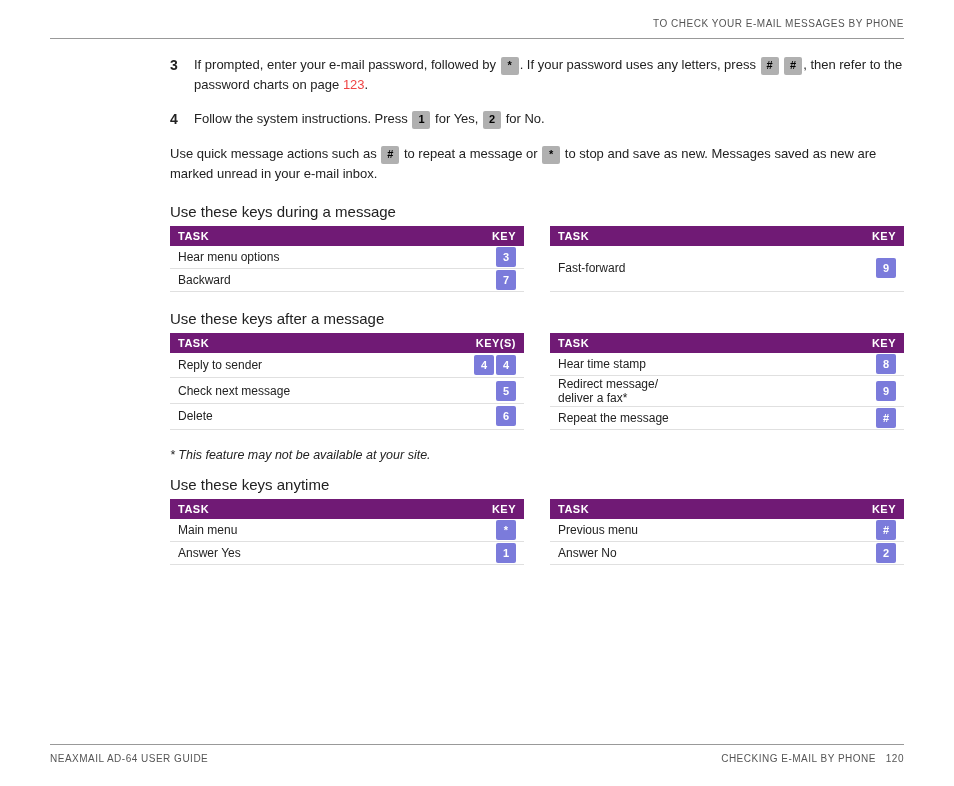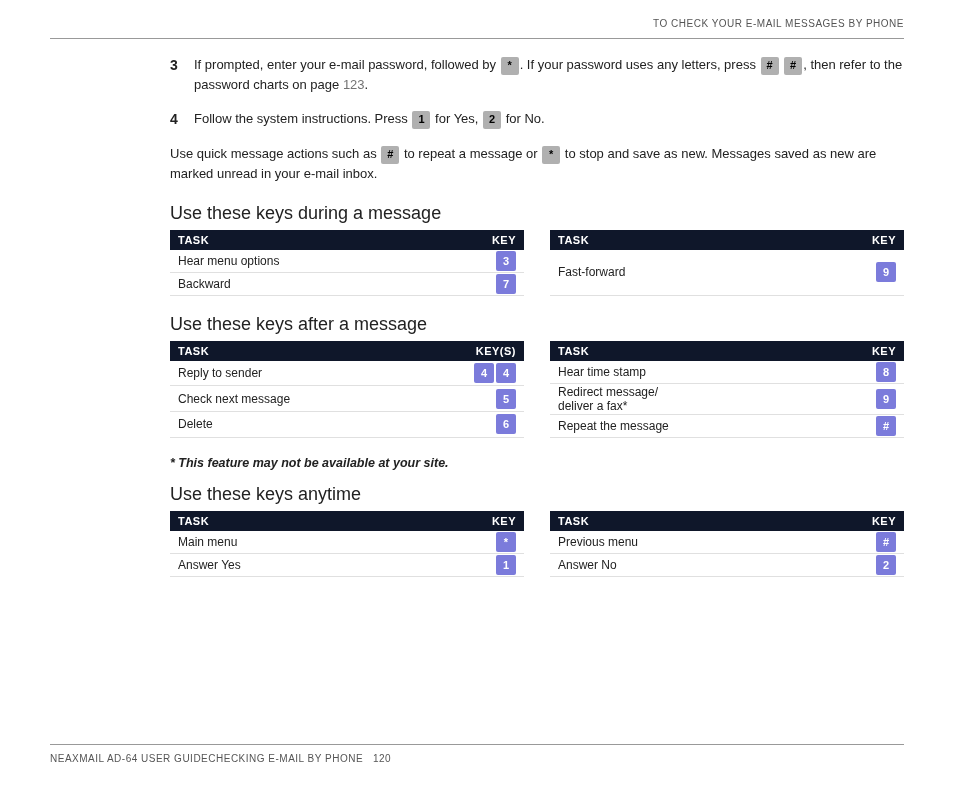--- a/index.html
+++ b/index.html
@@ -41,21 +41,21 @@
       background: #999;
     }
 
     
     .footer {
       position: absolute;
       bottom: 22px;
       left: 50px;
       right: 50px;
       display: flex;
-      justify-content: flex-start;
+      justify-content: space-between;
       font-size: 10px;
       color: #555;
       letter-spacing: 0.5px;
       text-transform: uppercase;
       border-top: 1px solid #999;
       padding-top: 8px;
     }
 
     
     .content {
@@ -81,63 +81,62 @@
       color: #222;
     }
 
     .step-text {
       font-size: 13px;
       line-height: 1.55;
       color: #222;
     }
 
     .link-text {
-      color: #737373;
+      color: #ef4444;
       margin-top: 15px;
     }
 
     .para-text {
       font-size: 13px;
       line-height: 1.55;
       color: #222;
       margin-bottom: 18px;
     }
 
     
     .section-heading {
-      font-size: 18px;
+      font-size: 15px;
       font-weight: normal;
       color: #222;
       margin-bottom: 6px;
       margin-top: 4px;
     }
 
     .italic-note {
       font-style: italic;
       font-size: 12.5px;
       color: #222;
       margin-bottom: 14px;
-      font-weight: bold;
     }
 
     .paired-tables {
       display: flex;
       width: 100%;
       margin-bottom: 18px;
       gap: 8px;
     }
 
     .paired-tables .half-table {
       flex: 1;
       border-collapse: collapse;
       font-size: 12px;
     }
 
     .half-table thead tr {
-      background: #0f172a;
+      background: #701a75;
       color: #fff;
     }
 
     .half-table thead th {
       padding: 4px 8px;
       font-size: 11px;
       font-weight: bold;
       letter-spacing: 0.5px;
       text-transform: uppercase;
       text-align: left;

